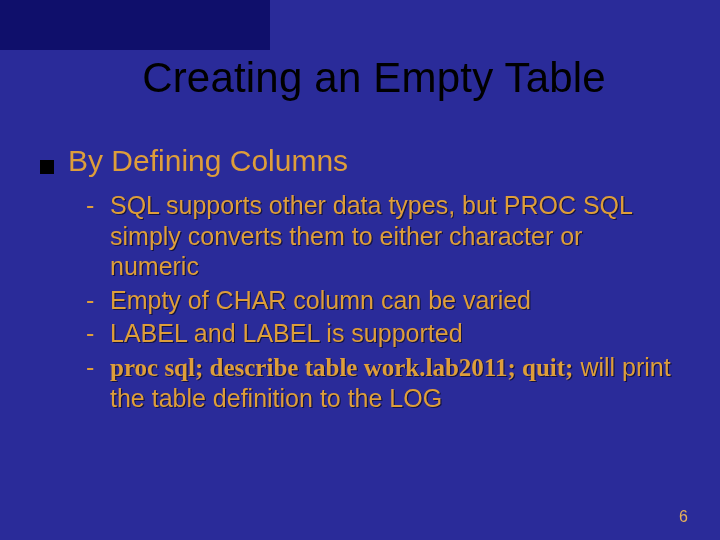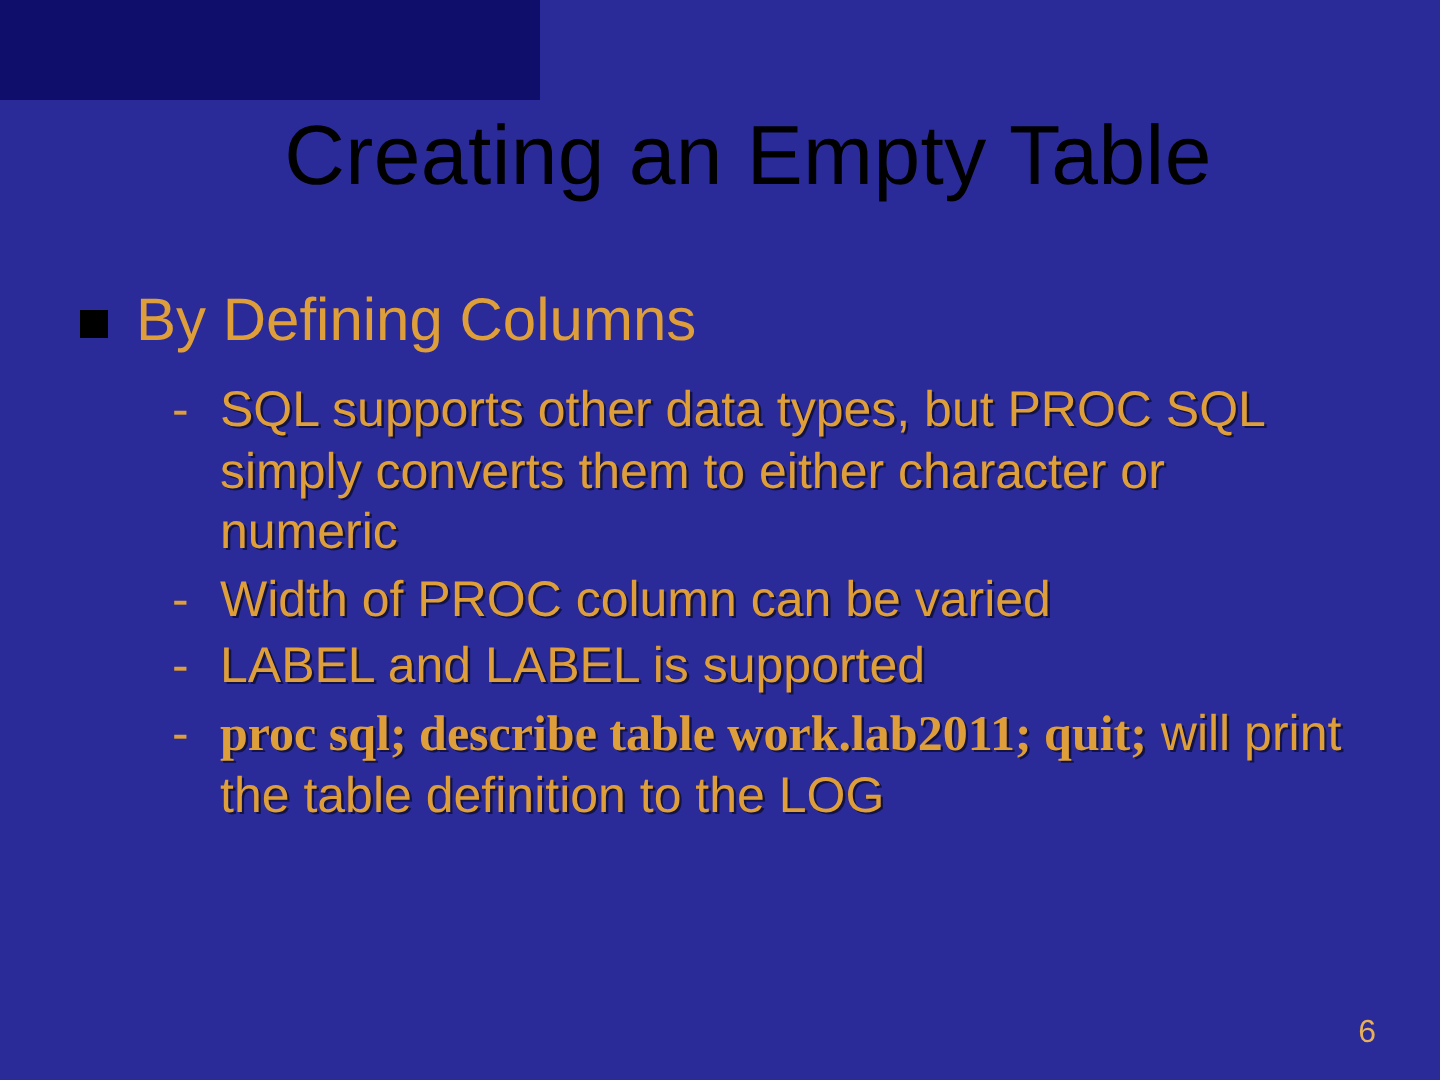--- a/index.html
+++ b/index.html
@@ -38,21 +38,21 @@
   }
   .body {
     position: absolute;
     top: 144px;
     left: 40px;
     right: 45px;
     color: #e3a53f;
   }
   .l1 {
     display: flex;
-    align-items: flex-start;
+    align-items: center;
     font-size: 30px;
     font-weight: 400;
     color: #de9e3a;
     margin-bottom: 12px;
   }
   .l1 .bul {
     width: 14px;
     height: 14px;
     background: #000;
     margin-top: 11px;
@@ -106,21 +106,21 @@
       <span class="txt">By Defining Columns</span>
     </div>
 
     <div class="sub">
       <div class="l2">
         <span class="dash">-</span>
         <span class="txt">SQL supports other data types, but PROC SQL simply converts them to either character or numeric</span>
       </div>
       <div class="l2">
         <span class="dash">-</span>
-        <span class="txt">Width of PROC column can be varied</span>
+        <span class="txt">Empty of CHAR column can be varied</span>
       </div>
       <div class="l2">
         <span class="dash">-</span>
         <span class="txt">LABEL and LABEL is supported</span>
       </div>
       <div class="l2">
         <span class="dash">-</span>
         <span class="txt"><span class="code">proc sql; describe table work.lab2011; quit;</span><span> will print the table definition to the LOG</span></span>
       </div>
     </div>

